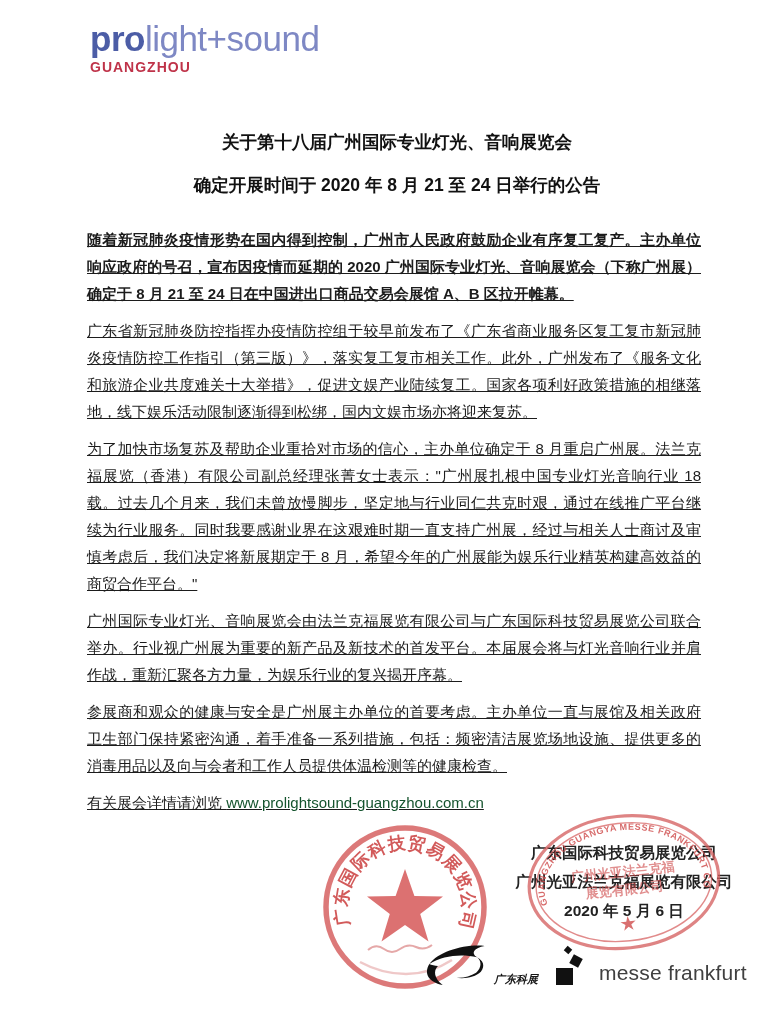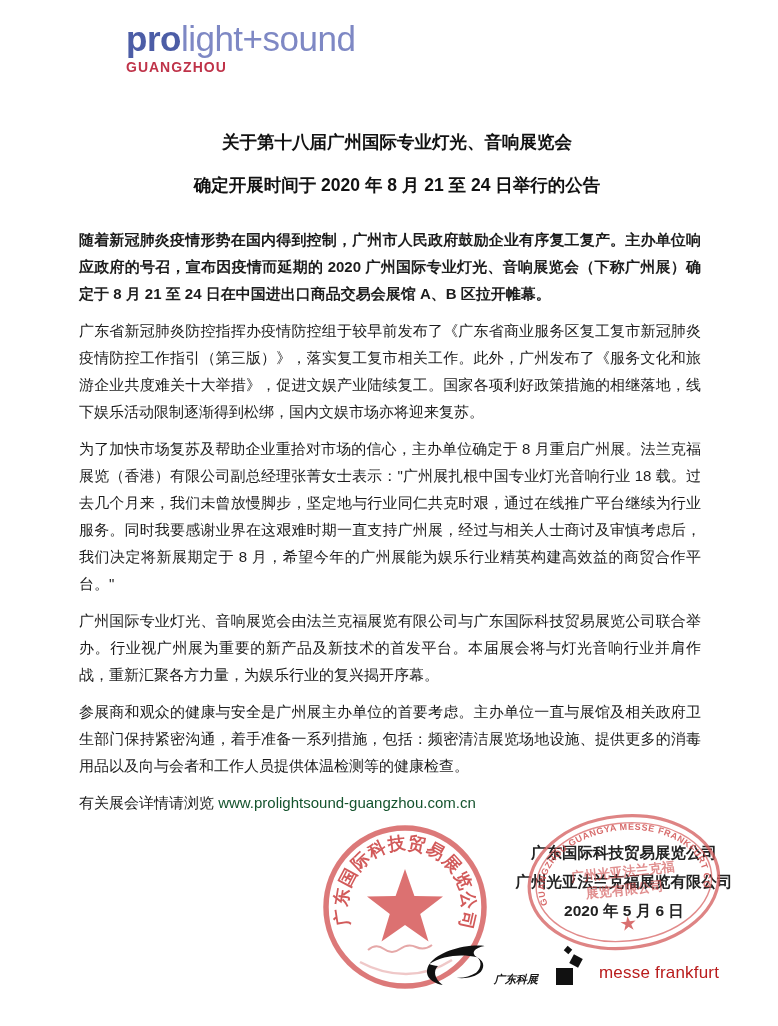--- a/index.html
+++ b/index.html
@@ -9,39 +9,39 @@
     width: 778px;
     height: 1026px;
     margin: 0 auto;
     background: #ffffff;
     font-family: "Liberation Sans", sans-serif;
     color: #1d1d1d;
     overflow: hidden;
   }
 
   
-  .logo-block { position: absolute; top: 20px; left: 90px; margin-left: 36px; }
+  .logo-block { position: absolute; top: 20px; left: 90px; }
   .logo-main { font-size: 35px; line-height: 38px; letter-spacing: -0.5px; }
   .logo-pro  { color: #4c5da6; font-weight: 700; }
   .logo-rest { color: #7e88c4; font-weight: 500; }
   .logo-city { font-size: 14px; font-weight: 700; color: #bf3349; letter-spacing: 1px; margin-top: 1px; }
 
   
   .doc-title {
     position: absolute; top: 121px; left: 0; width: 100%;
     text-align: center; font-size: 17.5px; font-weight: 700; color: #111; margin-left: 8px;
   }
   .doc-title .t-line { line-height: 43px; }
 
   
   .doc-body {
     position: absolute; top: 226px; left: 79px; width: 622px;
     font-size: 15px; line-height: 27px; text-align: justify; color: #1c1c1c;
   }
-  .doc-body p { margin: 0 0 10px 0; }
+  .doc-body p { margin: 0 0 10px 8px; text-decoration: underline; }
   .doc-body p.lead { font-weight: 700; }
   .web-line { margin-top: 16px; }
   .web-line a { color: #14532d; text-decoration: none; }
 
   
   .sig-text {
     position: absolute; top: 838px; left: 505px; width: 238px;
     text-align: center; font-size: 15.5px; font-weight: 600;
     line-height: 29px; color: #222; z-index: 2;
   }
@@ -50,21 +50,21 @@
 
   
   .footer-logos { position: absolute; top: 944px; left: 423px; display: flex; align-items: flex-end; gap: 18px; z-index: 4; }
   .guangya { display: flex; align-items: flex-end; gap: 3px; }
   .guangya-caption { font-size: 11px; font-weight: 700; font-style: italic; color: #161616; line-height: 14px; }
   .messe { display: flex; align-items: flex-end; gap: 9px; padding-bottom: 1px; }
   .mf-icon { position: relative; width: 34px; height: 38px; }
   .mf-sq-big   { position: absolute; left: 0; bottom: 0; width: 17px; height: 17px; background: #111; }
   .mf-sq-mid   { position: absolute; left: 15px; top: 9px; width: 10px; height: 10px; background: #111; transform: rotate(28deg); }
   .mf-sq-small { position: absolute; left: 9px; top: 0; width: 6px; height: 6px; background: #111; transform: rotate(40deg); }
-  .messe-label { font-size: 17px; color: #b91c1c; font-weight: 500; letter-spacing: 0.2px; line-height: 24px; }
+  .messe-label { font-size: 21px; color: #404040; font-weight: 500; letter-spacing: 0.2px; line-height: 24px; }
 </style>
 </head>
 <body>
 
 <div class="page">
 
   <header class="logo-block">
     <div class="logo-main"><span class="logo-pro">pro</span><span class="logo-rest">light+sound</span></div>
     <div class="logo-city">GUANGZHOU</div>
   </header>

